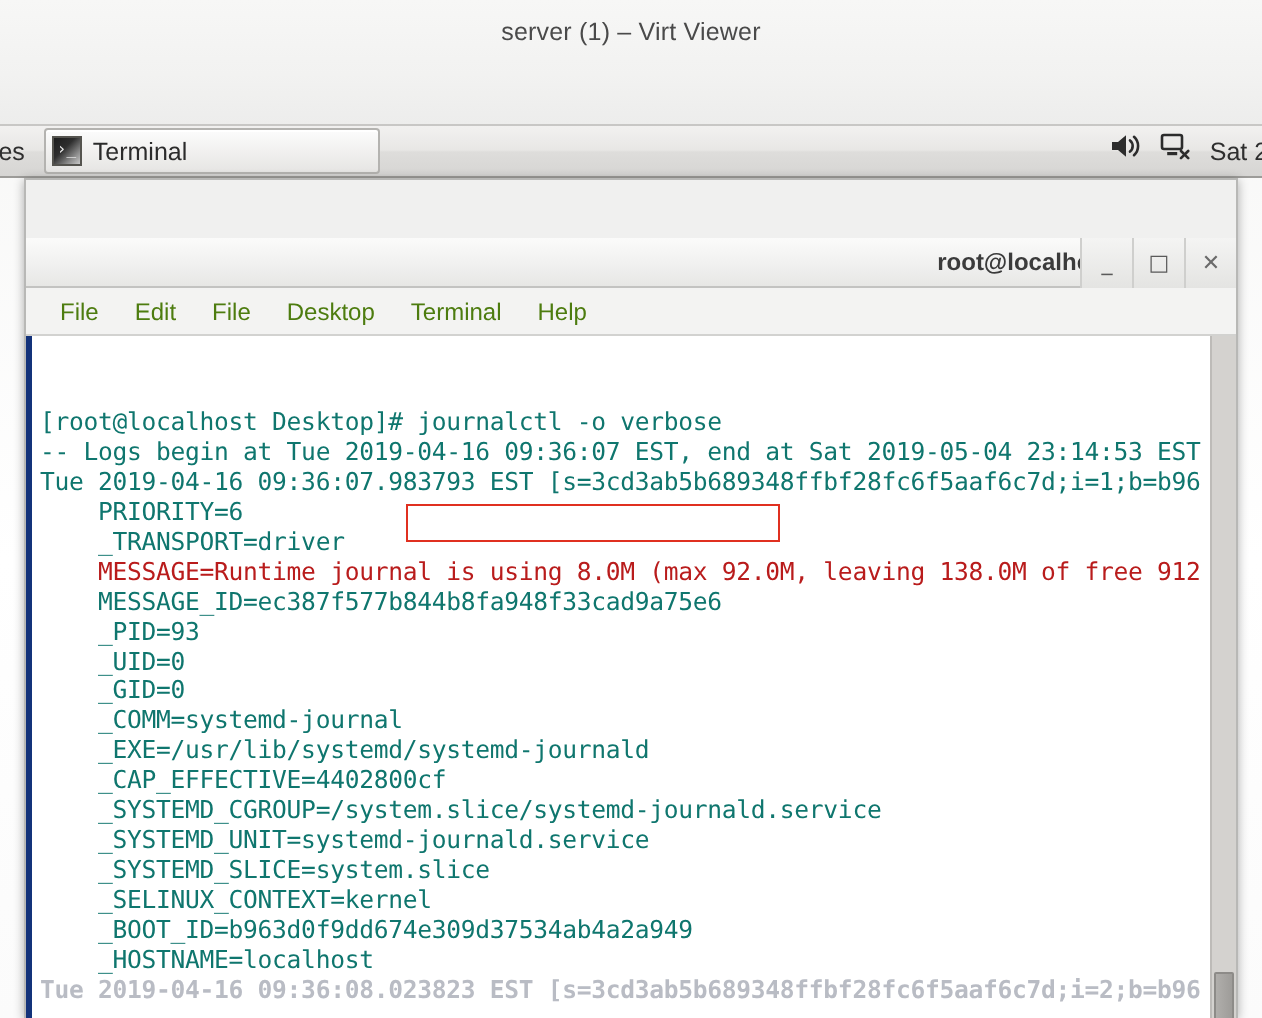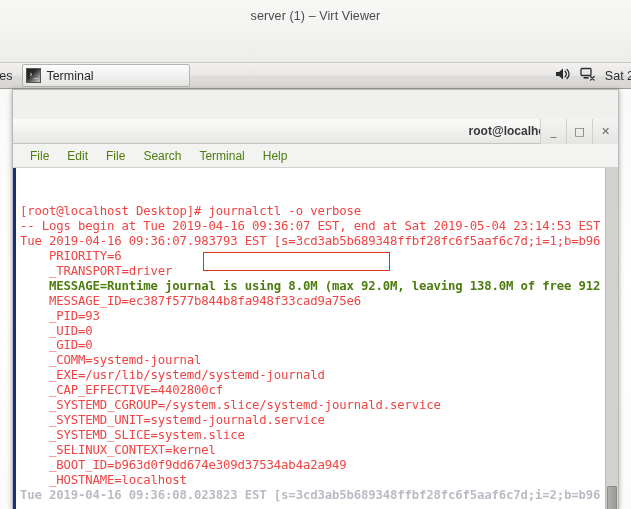--- a/index.html
+++ b/index.html
@@ -181,25 +181,25 @@
   .term-text {
     position: relative;
     flex: 1 1 auto;
     padding: 6px 0 0 4px;
     overflow: hidden;
   }
   .line {
     font-family: "DejaVu Sans Mono", monospace;
     font-size: 12.3px;
     line-height: 14.95px;
-    color: #ef4444;
+    color: #0f766e;
     white-space: pre;
     letter-spacing: -0.15px;
   }
-  .line.bold { font-weight: bold; color: #4d7c0f; }
+  .line.bold { font-weight: normal; color: #b91c1c; }
   .line.faded { color: #b9bcc4; font-weight: bold; }
   .line.blank { color: transparent; }
 
   
   .cmd-highlight {
     position: absolute;
     left: 190px; top: 162px;
     width: 187px; height: 19px;
     border: 1.4px solid #e03020;
     pointer-events: none;
@@ -279,21 +279,21 @@
         <div class="win-btn">_</div>
         <div class="win-btn">□</div>
         <div class="win-btn close">✕</div>
       </div>
     </div>
 
     <div class="term-menubar">
       <div class="menu-item">File</div>
       <div class="menu-item">Edit</div>
       <div class="menu-item">File</div>
-      <div class="menu-item">Search</div>
+      <div class="menu-item">Desktop</div>
       <div class="menu-item">Terminal</div>
       <div class="menu-item">Help</div>
     </div>
 
     <div class="term-body">
       <div class="term-text" id="term-text">
           <div class="line blank"> </div>
           <div class="line blank"> </div>
           <div class="line">[root@localhost Desktop]# journalctl -o verbose</div>
           <div class="line">-- Logs begin at Tue 2019-04-16 09:36:07 EST, end at Sat 2019-05-04 23:14:53 EST</div>

